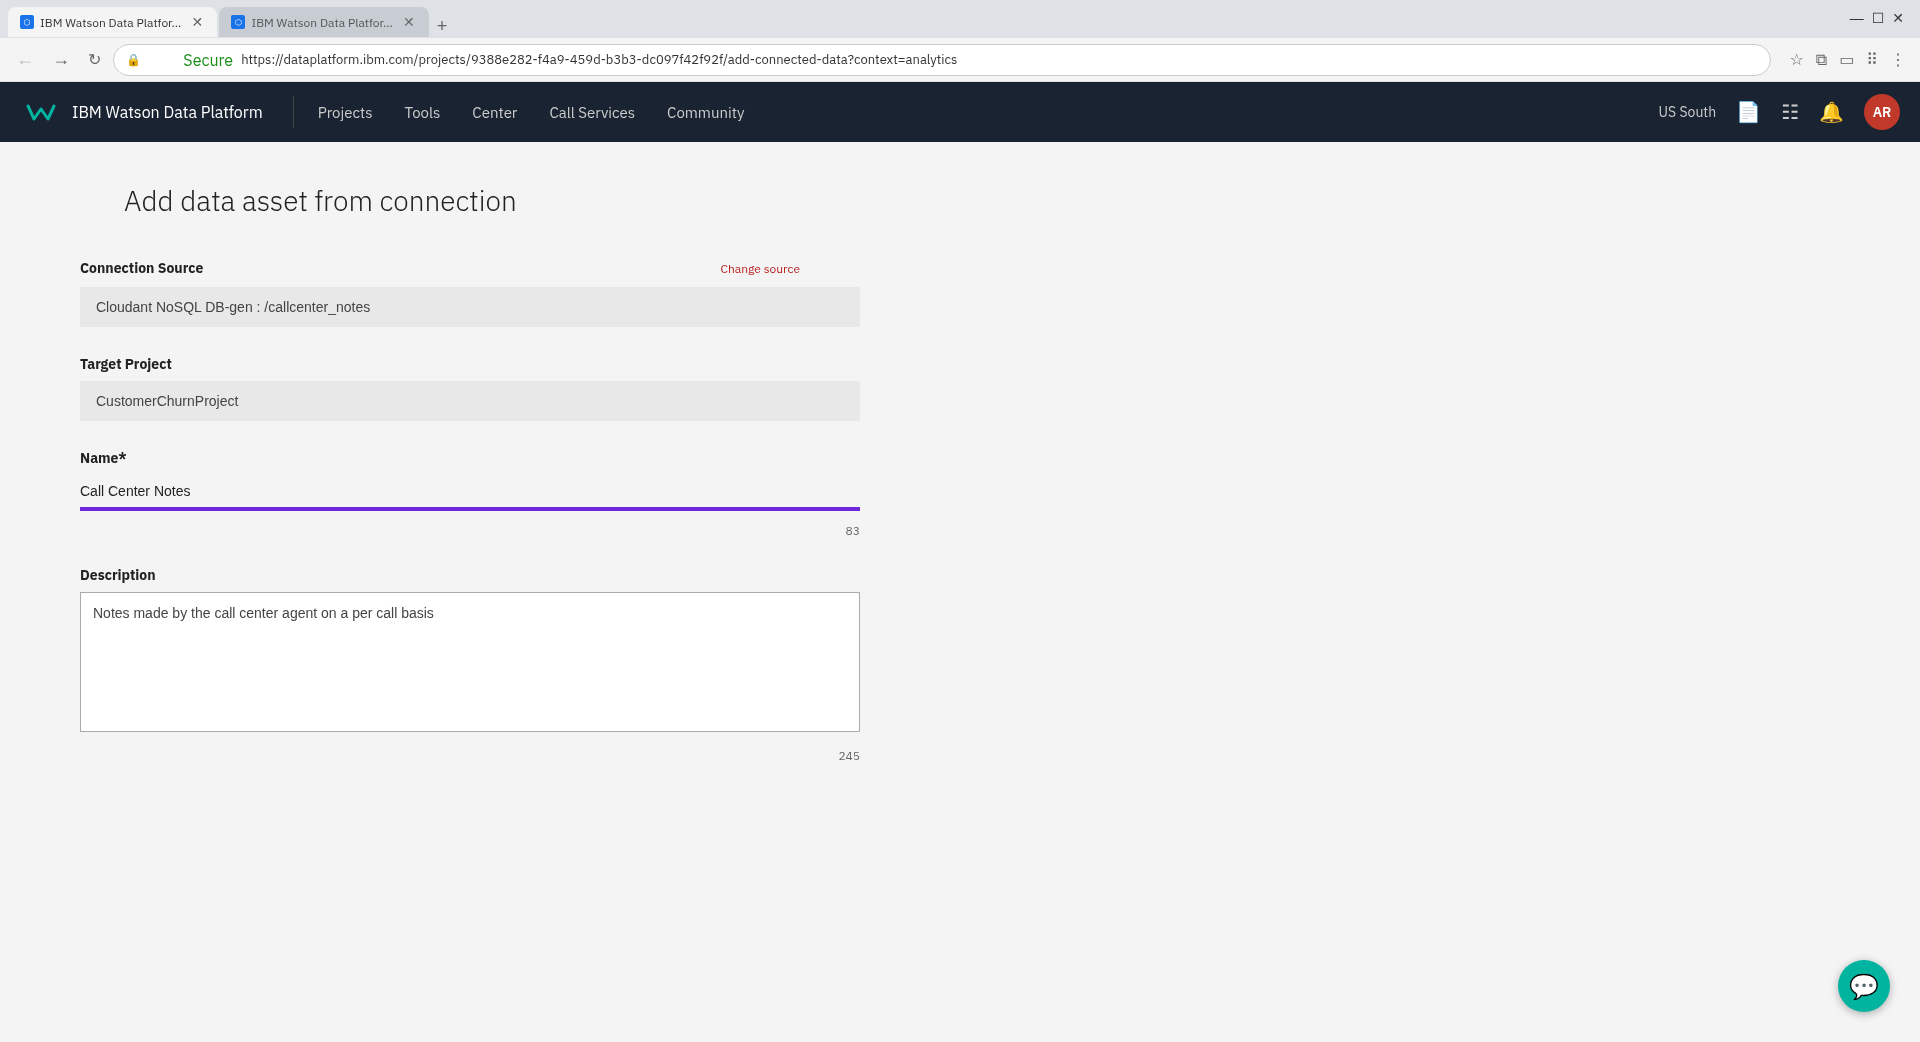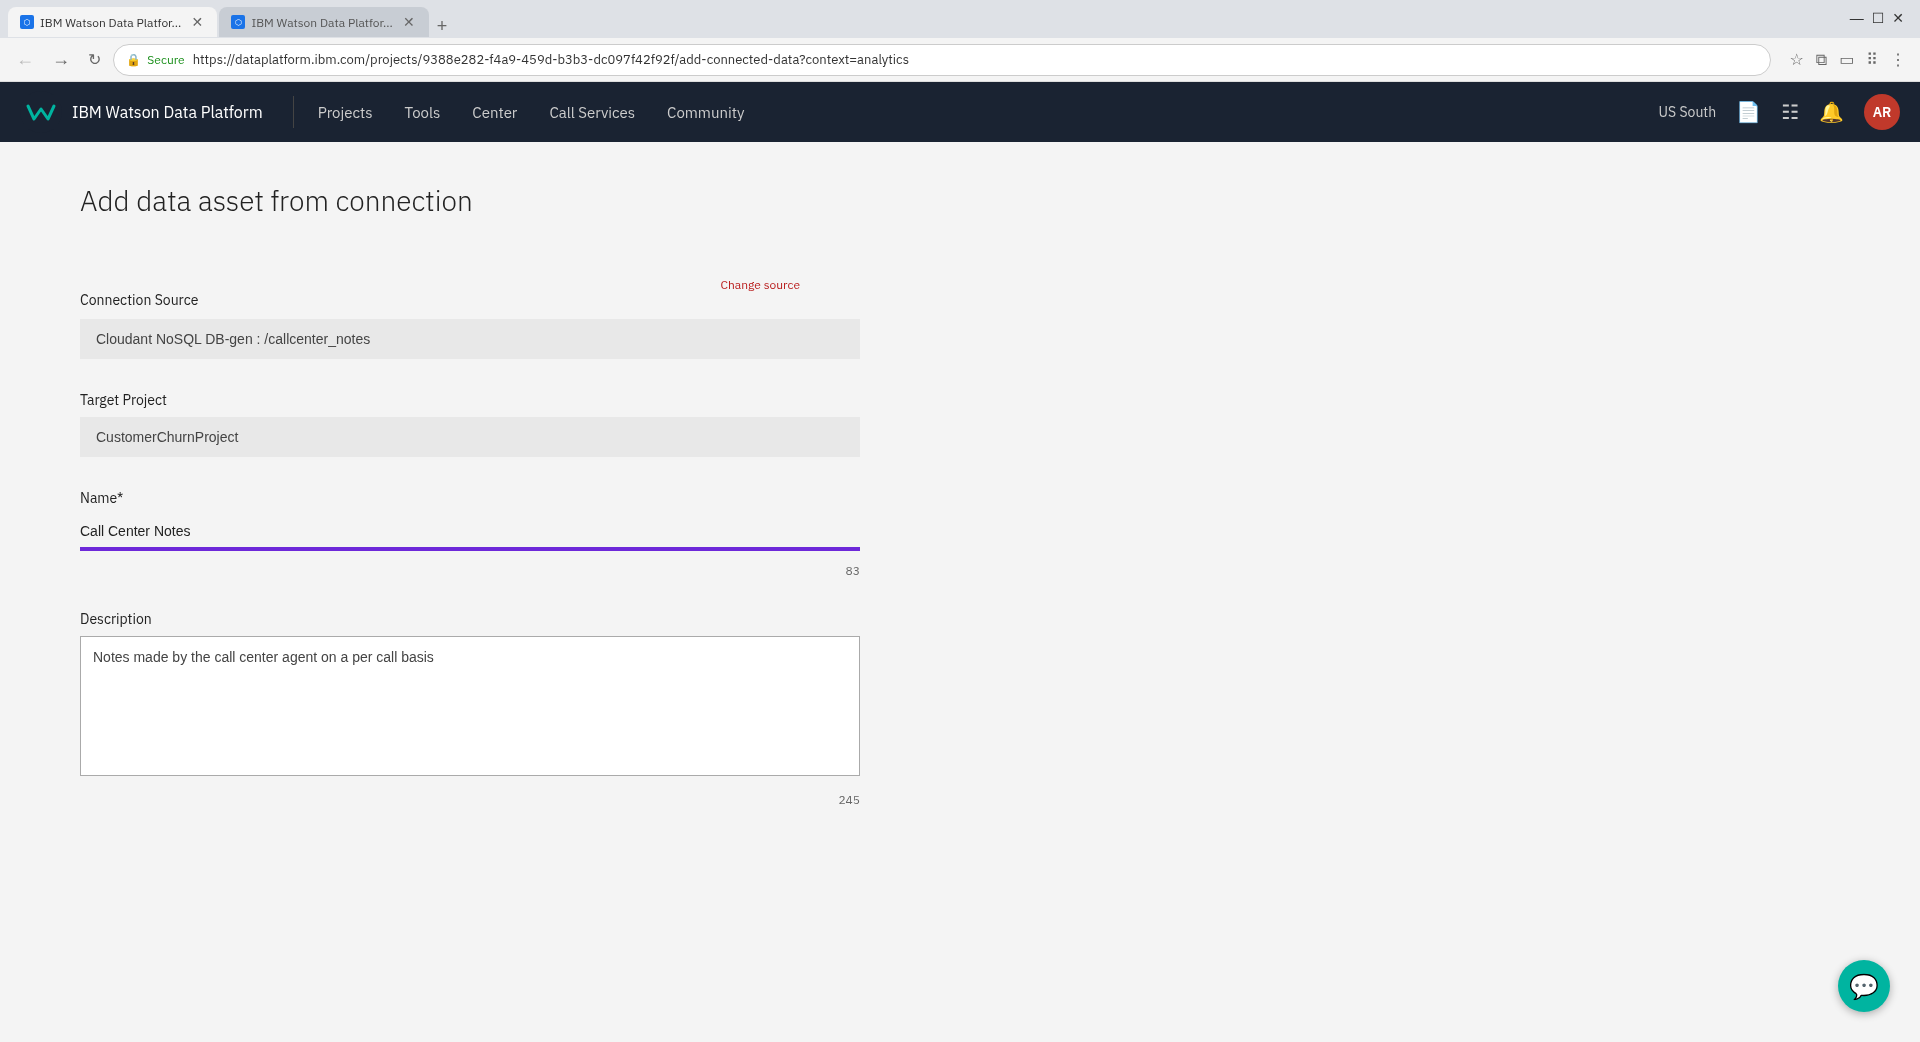--- a/index.html
+++ b/index.html
@@ -105,22 +105,23 @@
       padding: 4px 12px;
       height: 32px;
     }
     .lock-icon {
       color: #1a8f1a;
       font-size: 12px;
       margin-right: 6px;
     }
     .secure-text {
       color: #1a8f1a;
-      font-size: 12px;
+      font-size: 16px;
       margin-right: 8px;
+      margin-left: 36px;
     }
     .address-url {
       font-size: 13px;
       color: #333;
       flex: 1;
     }
     .toolbar-icons {
       display: flex;
       align-items: center;
       gap: 4px;
@@ -228,34 +229,34 @@
     .main-content {
       background: #f4f4f4;
       padding: 40px 80px;
       min-height: 880px;
     }
     .page-title {
       font-size: 28px;
       font-weight: 300;
       color: #222;
       margin-bottom: 40px;
+      margin-left: 44px;
     }
     .form-section {
       max-width: 800px;
     }
     .form-group {
       margin-bottom: 28px;
     }
     .form-label {
       font-size: 14px;
-      font-weight: 400;
+      font-weight: 700;
       color: #222;
       margin-bottom: 8px;
       display: block;
-      margin-top: 32px;
     }
     .form-label-required::after {
       content: '*';
     }
     .readonly-field {
       background: #e8e8e8;
       border: none;
       padding: 12px 16px;
       font-size: 14px;
       color: #444;

